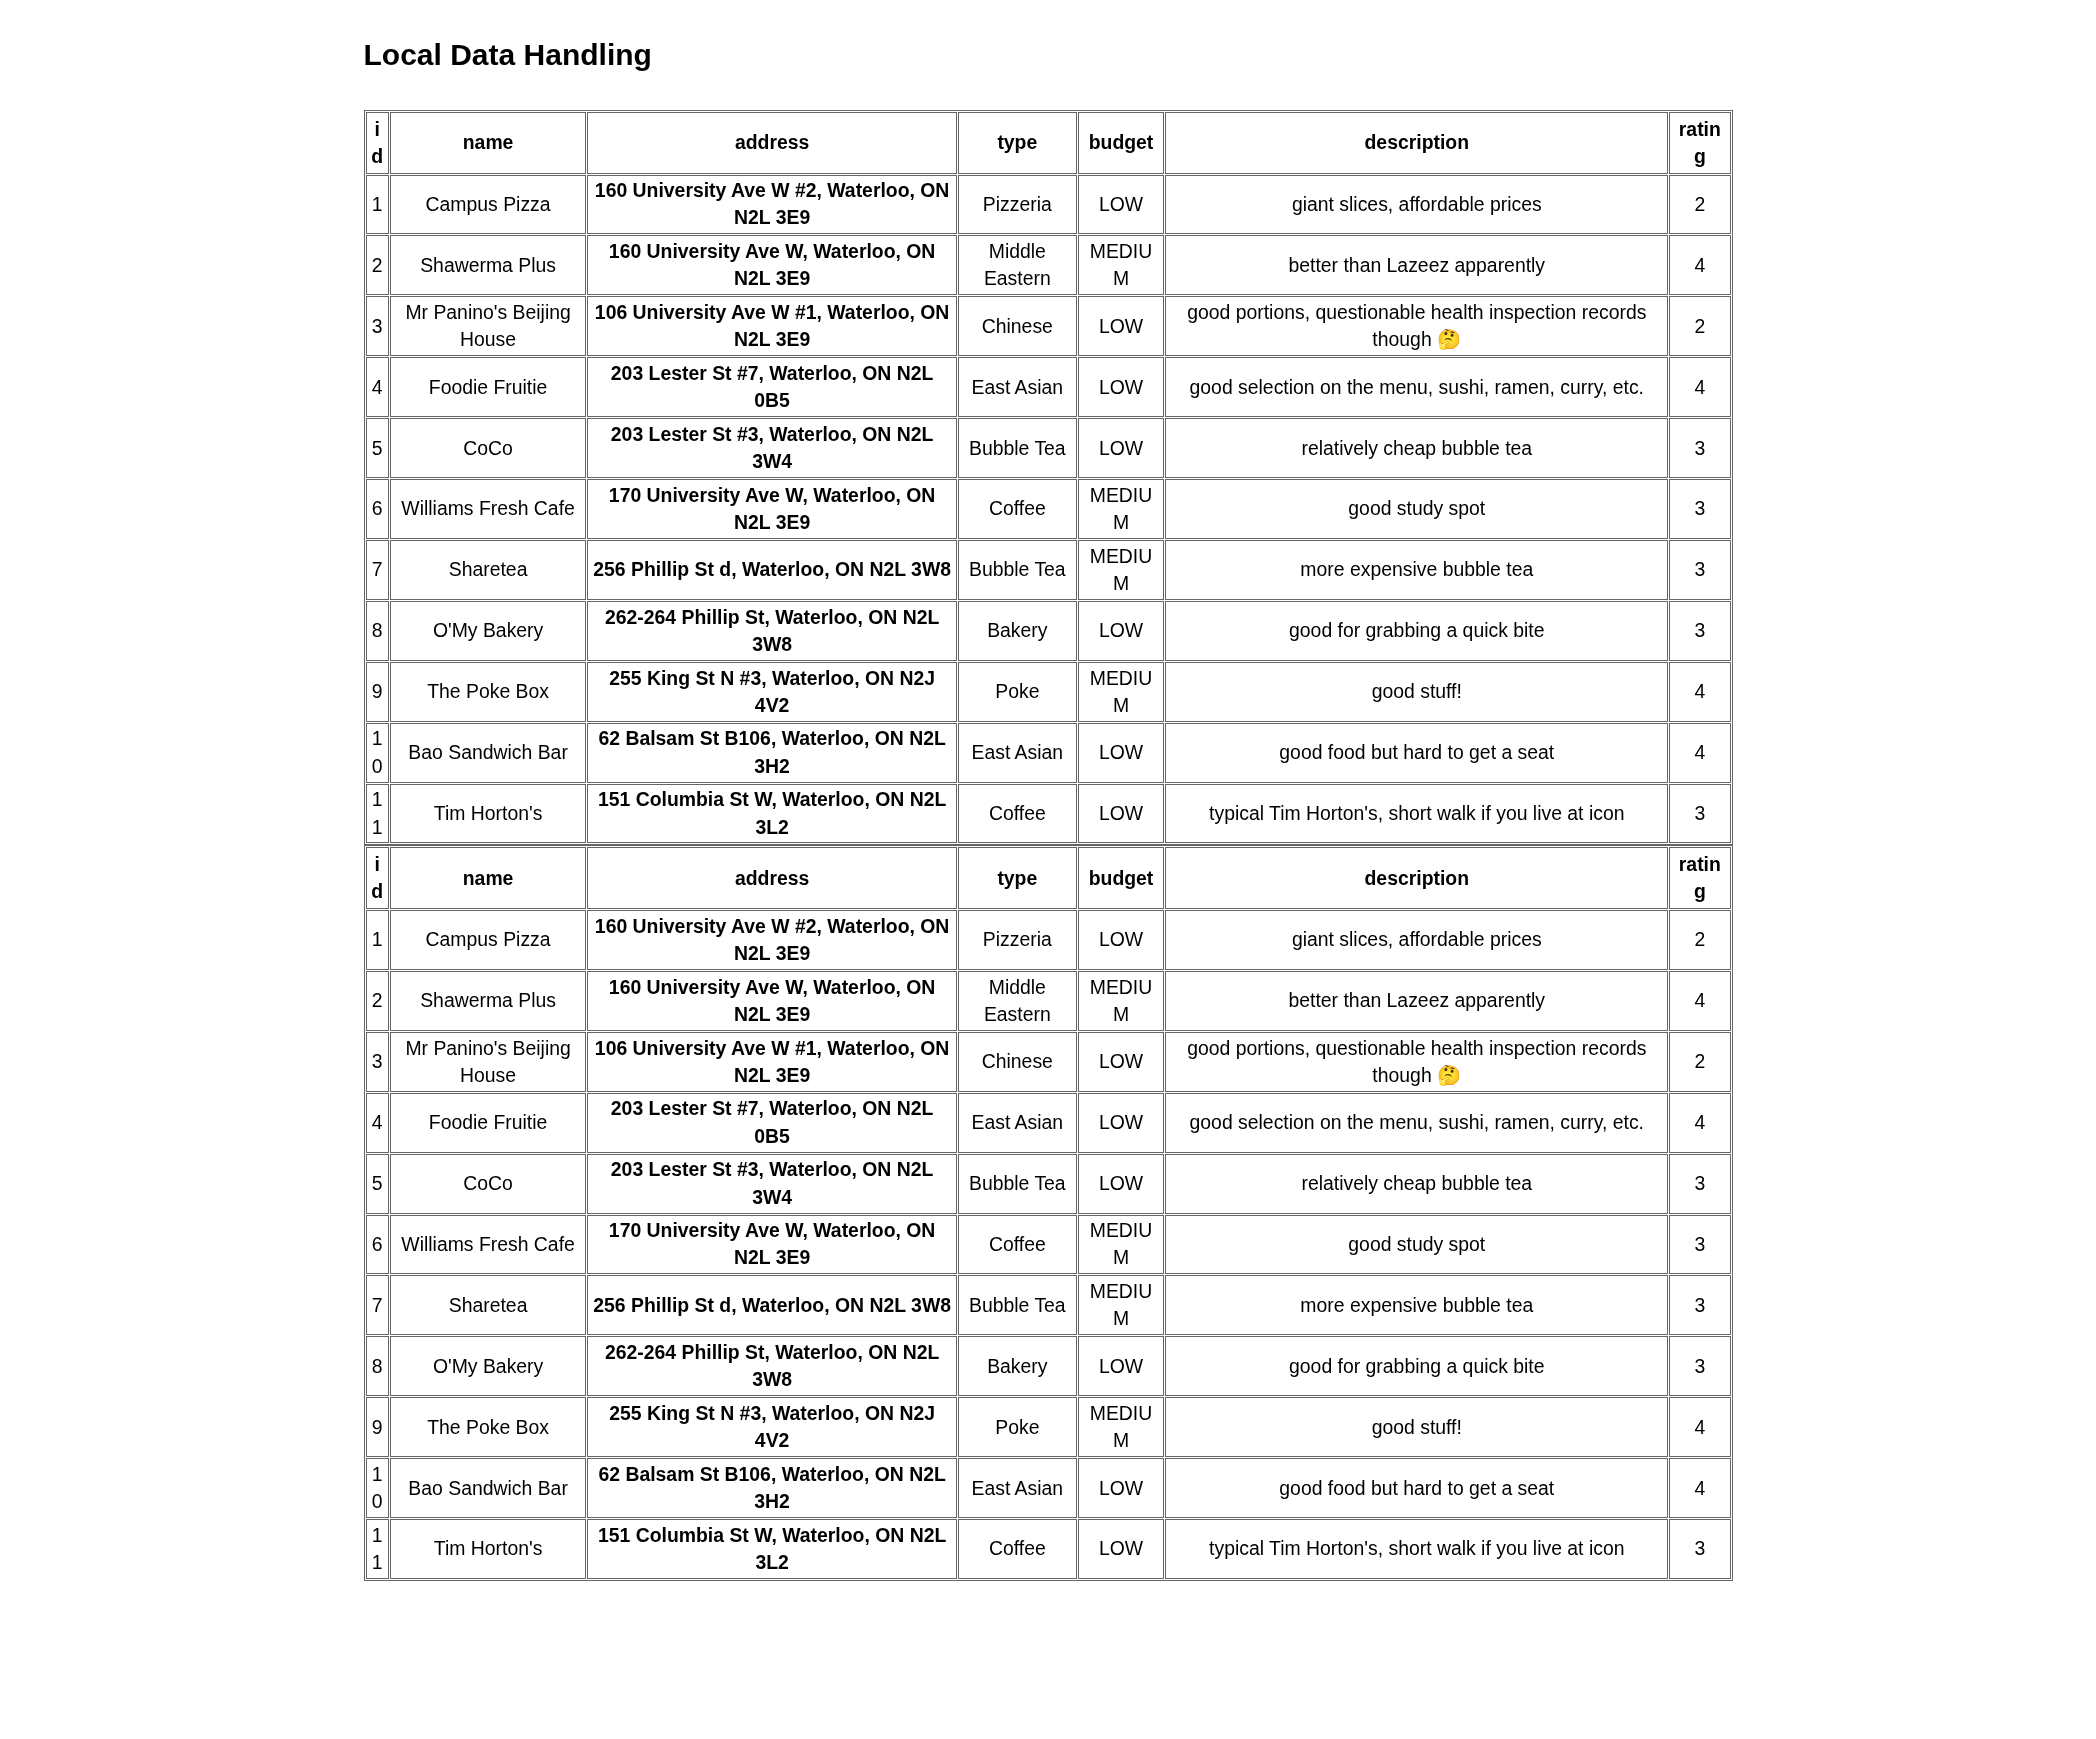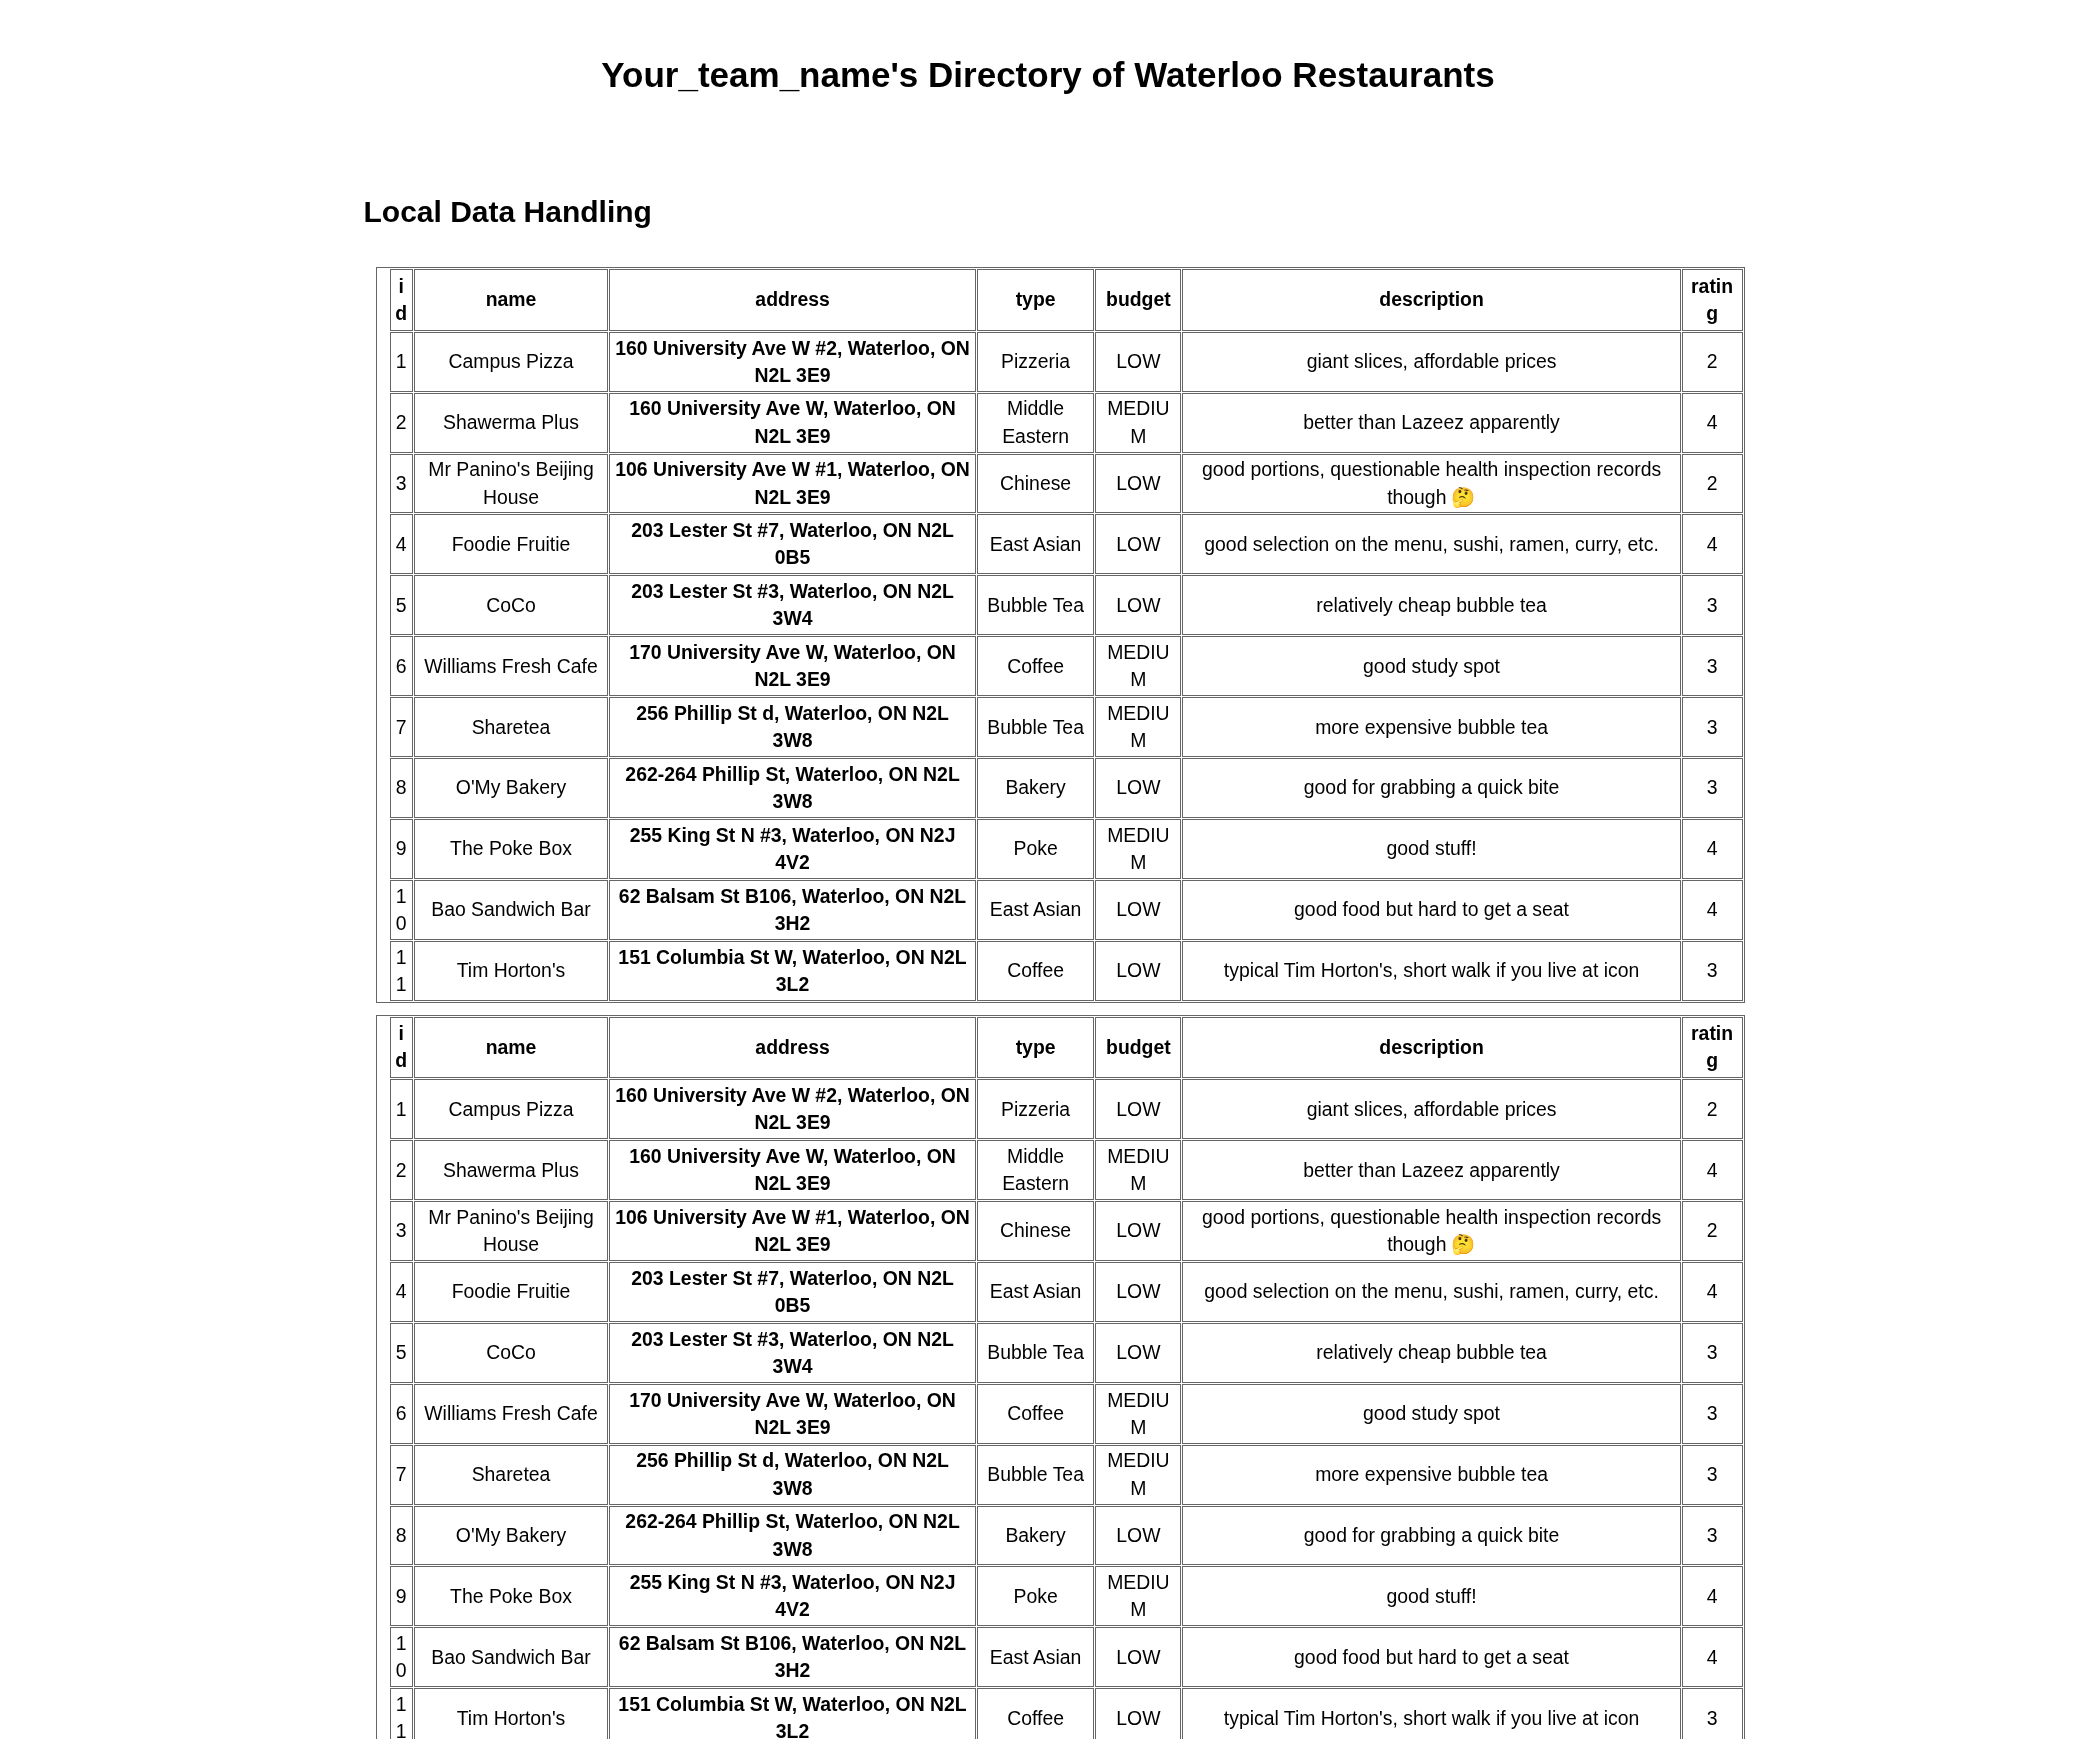--- a/index.html
+++ b/index.html
@@ -38,22 +38,21 @@
     margin: 37px 0 37px 0;
   }
   table.directory {
     table-layout: fixed;
     width: 1369px;
     border-collapse: separate;
     border-spacing: 1.8px;
     border: 0.9px solid var(--border);
     font-size: 19.4px;
     line-height: 1.4;
-    margin: 12px;
-    padding-left: 12px;
+    margin: 0;
   }
   table.directory th,
   table.directory td {
     border: 0.9px solid var(--border);
     padding: 1.8px 3.5px;
     text-align: center;
     vertical-align: middle;
     overflow-wrap: break-word;
   }
   table.directory th {
@@ -66,21 +65,20 @@
   .col-type        { width: 116px; }
   .col-budget      { width: 85px;  }
   .col-description { width: 492px; }
   .col-rating      { width: 60px;  }
 </style>
 </head>
 <body>
 
 <div class="page">
 
-  <h1>Your_team_name's Directory of Waterloo Restaurants</h1>
 
   <section class="section">
     <h2>Local Data Handling</h2>
     <table class="directory">
       <thead>
         <tr>
             <th class="col-id">id</th>
             <th class="col-name">name</th>
             <th class="col-address">address</th>
             <th class="col-type">type</th>

